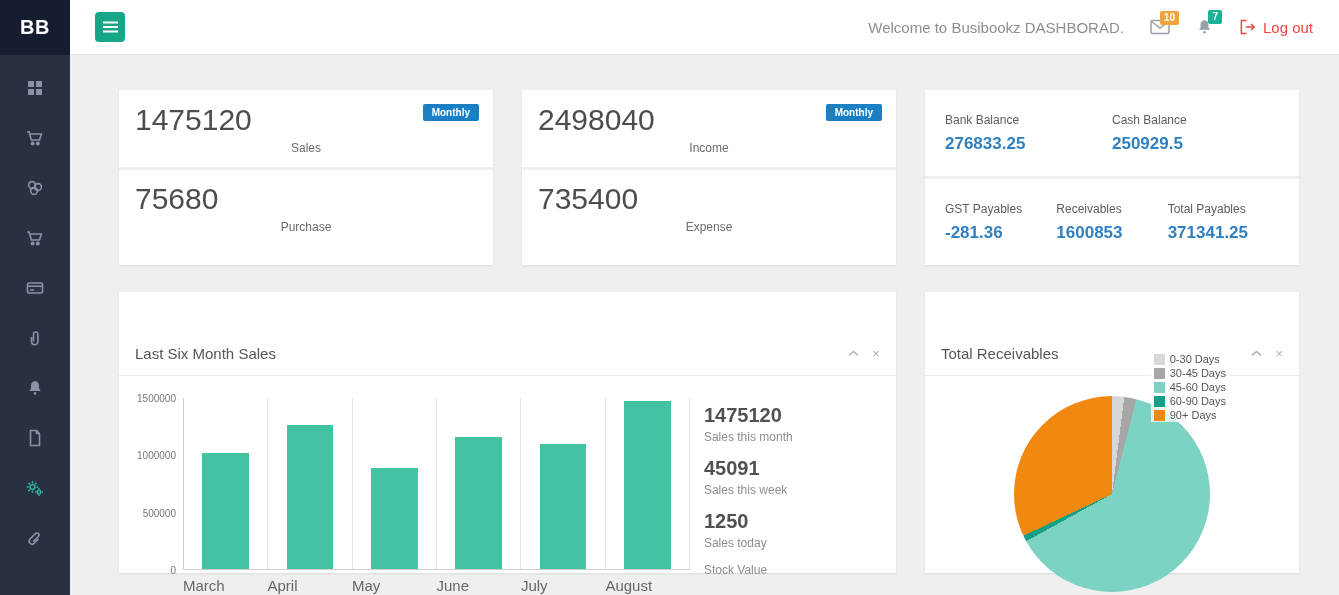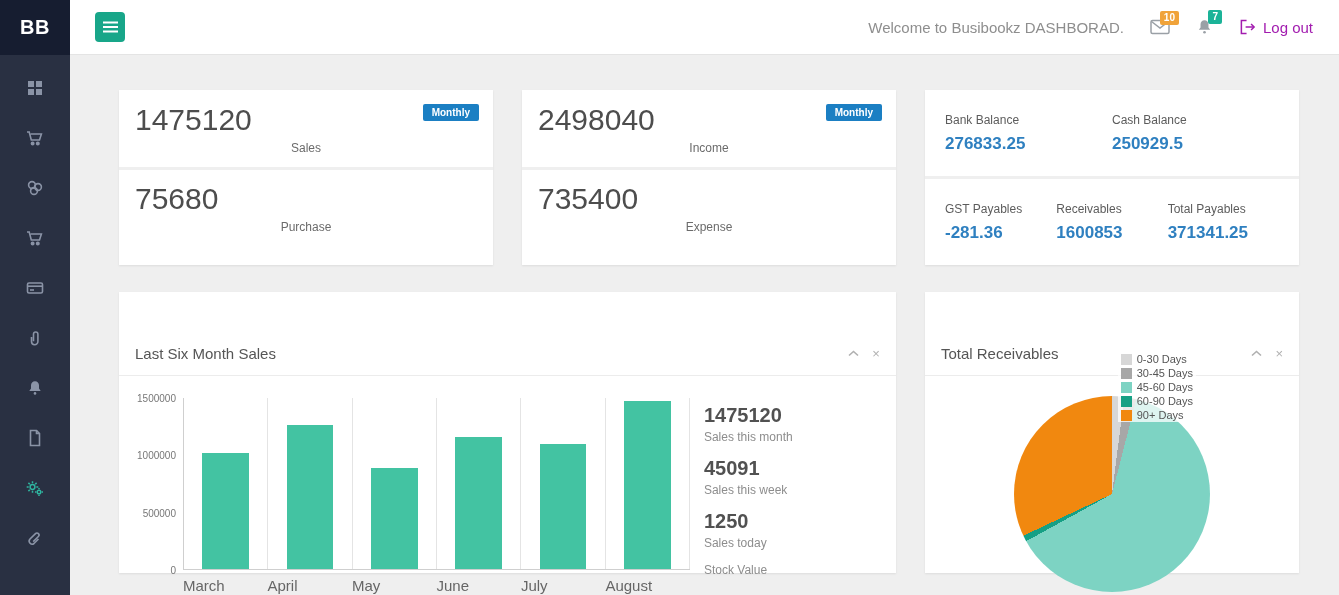--- a/index.html
+++ b/index.html
@@ -21,21 +21,21 @@
             display:flex; align-items:center; }
   .menu-btn { width:30px; height:30px; background:#18a689; border-radius:4px; margin-left:25px;
               display:flex; align-items:center; justify-content:center; cursor:pointer; border:none; }
   .topbar-right { display:flex; align-items:center; gap:26px; margin-left:auto; padding-right:26px; }
   .welcome { font-size:15px; color:#8e8e8e; }
   .icon-btn { position:relative; color:#9aa0a6; cursor:pointer; display:flex; }
   .badge { position:absolute; top:-8px; right:-9px; color:#fff; font-size:10px; line-height:10px;
            padding:2px 4px; border-radius:2px; font-weight:bold; }
   .badge.orange { background:#f0a33a; }
   .badge.green { background:#1bb398; }
-  .logout { display:flex; align-items:center; gap:7px; color:#a21caf; font-size:15px; cursor:pointer; }
+  .logout { display:flex; align-items:center; gap:7px; color:#ef4444; font-size:15px; cursor:pointer; }
   
   .main { margin-left:70px; padding:35px 40px 0 49px; }
   .row { display:flex; gap:29px; }
   .card { background:#fff; flex:1; box-shadow:0 1px 2px rgba(0,0,0,0.08); min-height:175px; }
   .metric-top { position:relative; padding:13px 16px 12px; }
   .metric-num { font-size:30px; color:#4d4d4d; }
   .metric-label { font-size:12px; color:#6b6b6b; margin-top:4px;text-align:center; }
   .badge-monthly { position:absolute; top:14px; right:14px; background:#1b7fc3; color:#fff;
                    font-size:10px; font-weight:bold; padding:3px 9px; border-radius:2px; }
   .metric-bottom { border-top:3px solid #efefef; padding:12px 16px 20px; }
@@ -68,21 +68,21 @@
   .xlabel { flex:1; text-align:left; font-size:15px; color:#666; padding-top:7px; }
   
   .summary { width:190px; padding-left:14px; padding-top:6px; }
   .sum-item { margin-bottom:13px; }
   .sum-val { font-size:20px; font-weight:bold; color:#515151; }
   .sum-val:empty { display:none; }
   .sum-label { font-size:12px; color:#8d8d8d; margin-top:3px; }
   
   .panel-body-right { padding-top:14px; }
   .pie { width:196px; height:196px; border-radius:50%; margin:6px auto 0; }
-  .legend { position:absolute; top:60px; right:103px; }
+  .legend { position:absolute; top:60px; right:70px; }
   .legend-item { display:flex; align-items:center; font-size:11px; color:#555;
                  background:rgba(255,255,255,0.75); padding:1px 3px; }
   .swatch { width:11px; height:11px; margin-right:5px; flex:0 0 auto; }
   svg { display:block; }
 </style>
 </head>
 <body>
 
 <aside class="sidebar">
   <div class="logo">BB</div>

